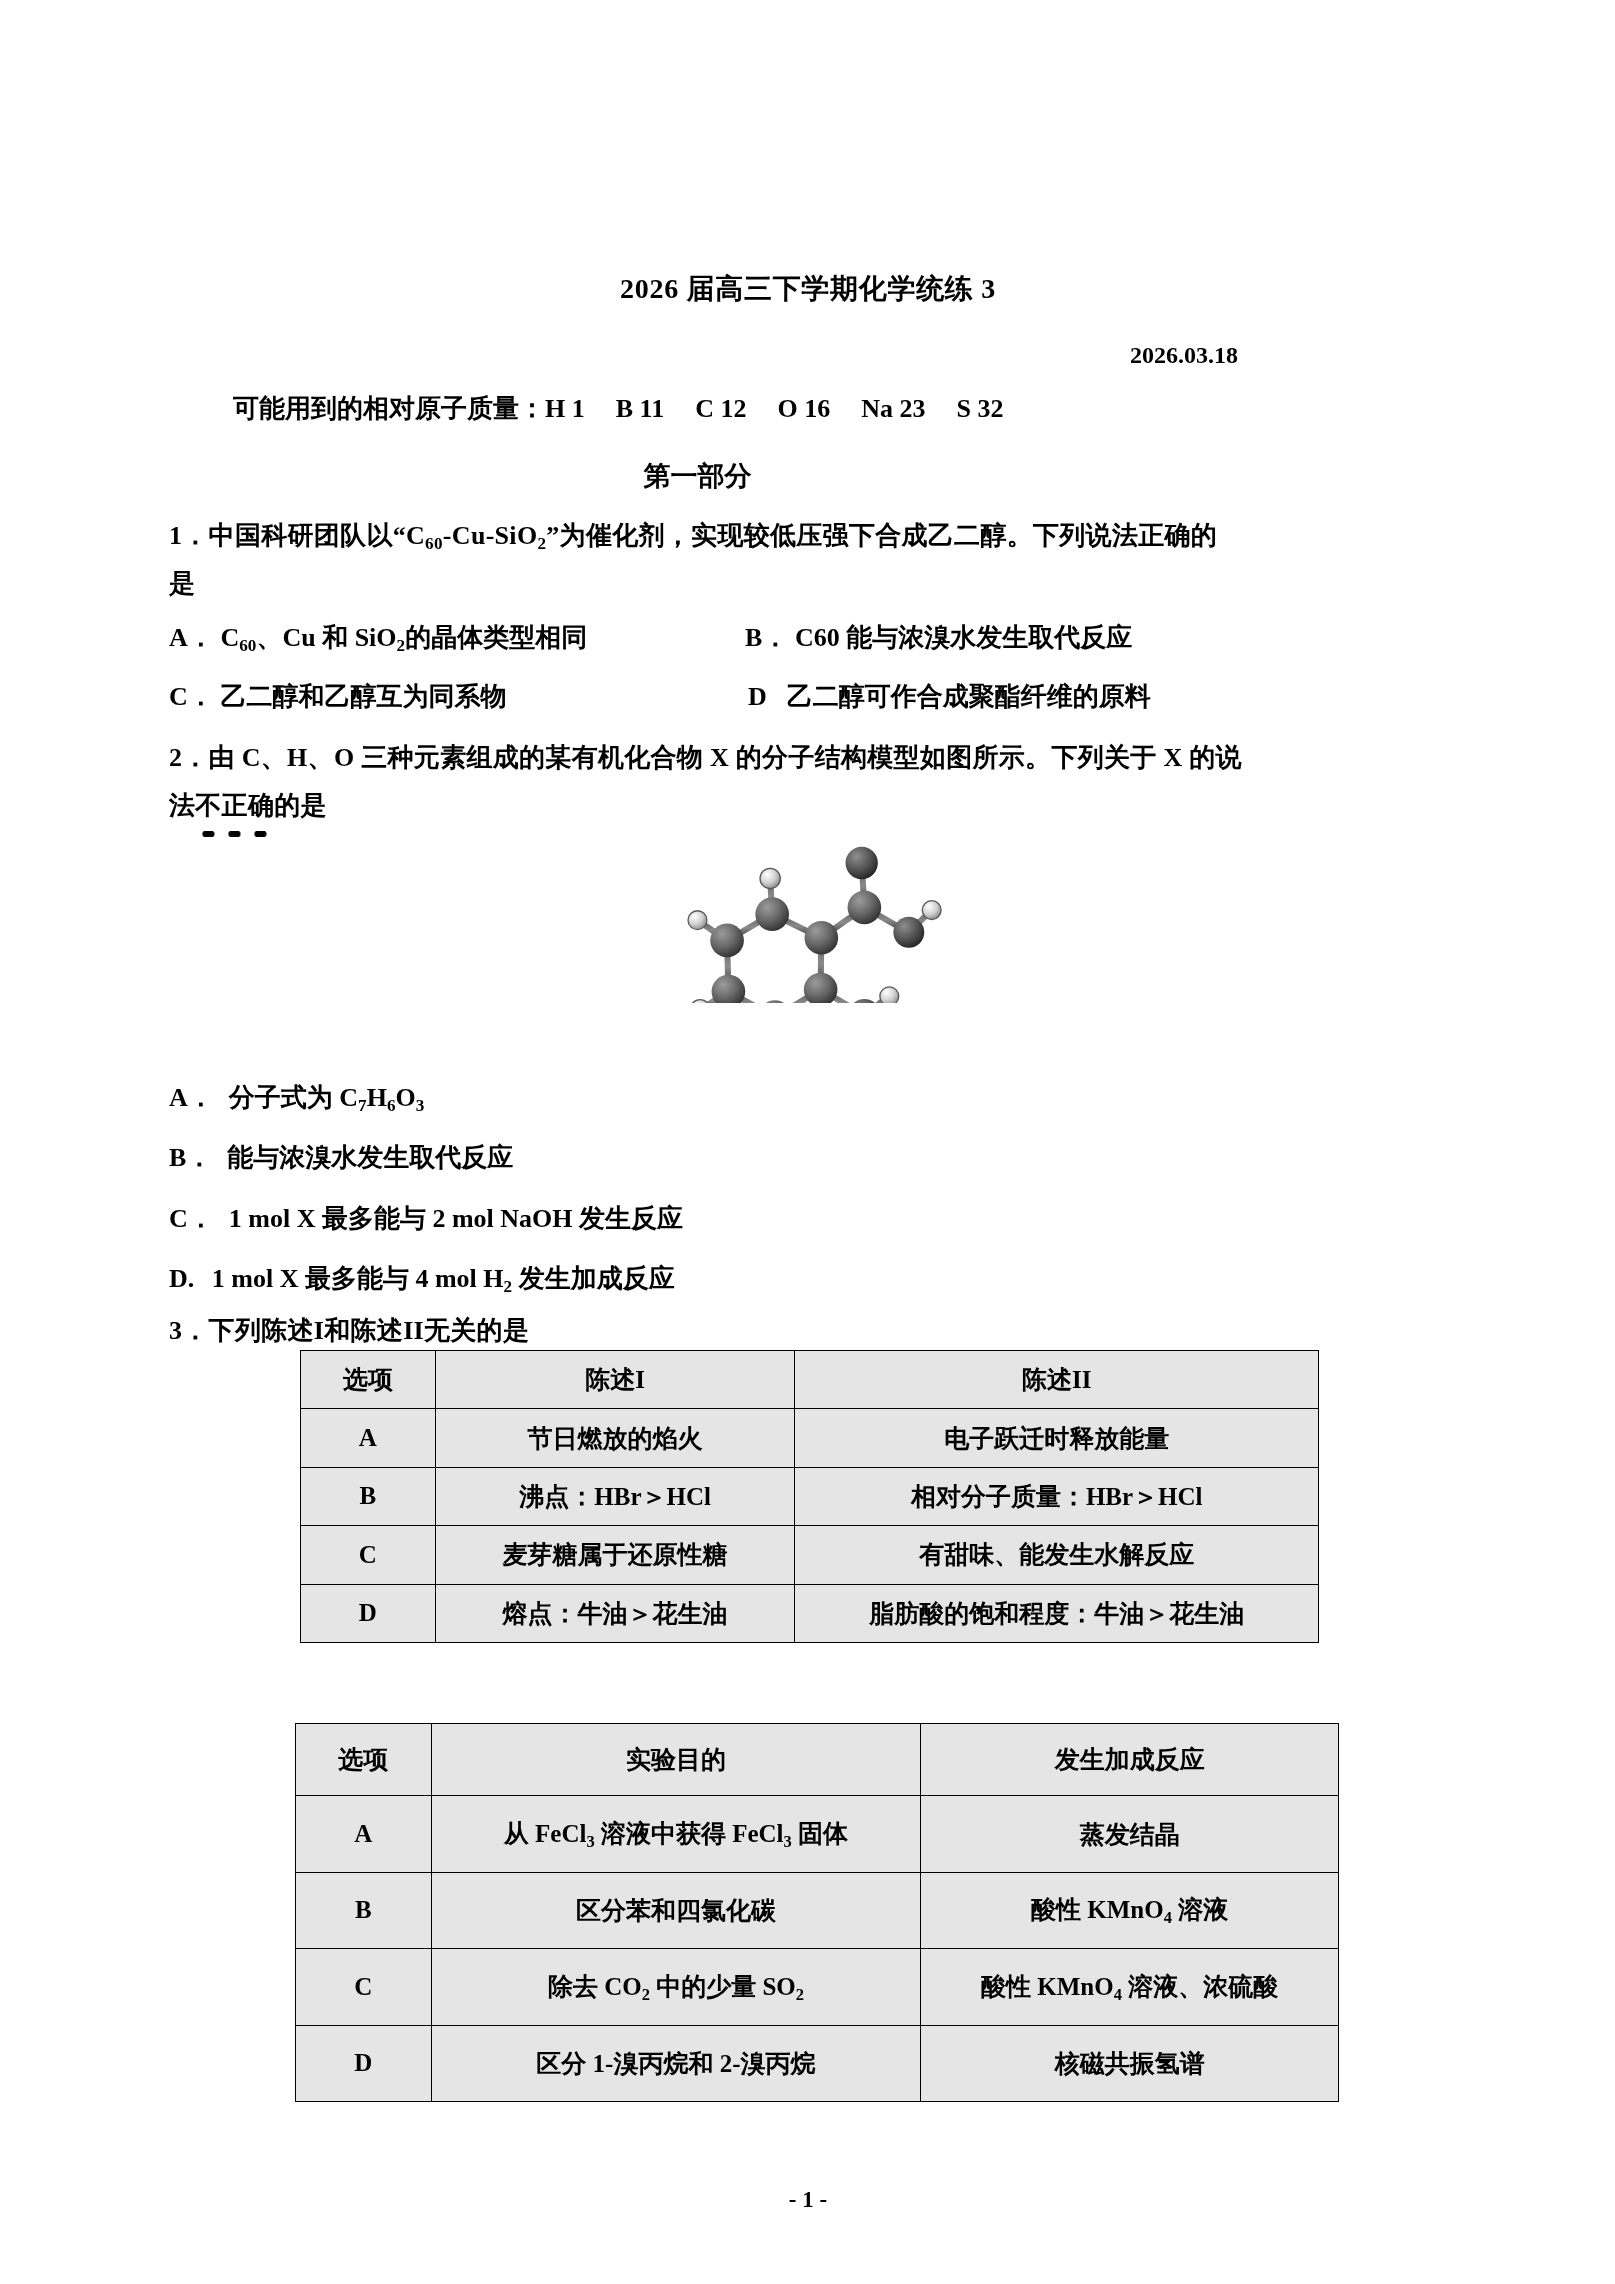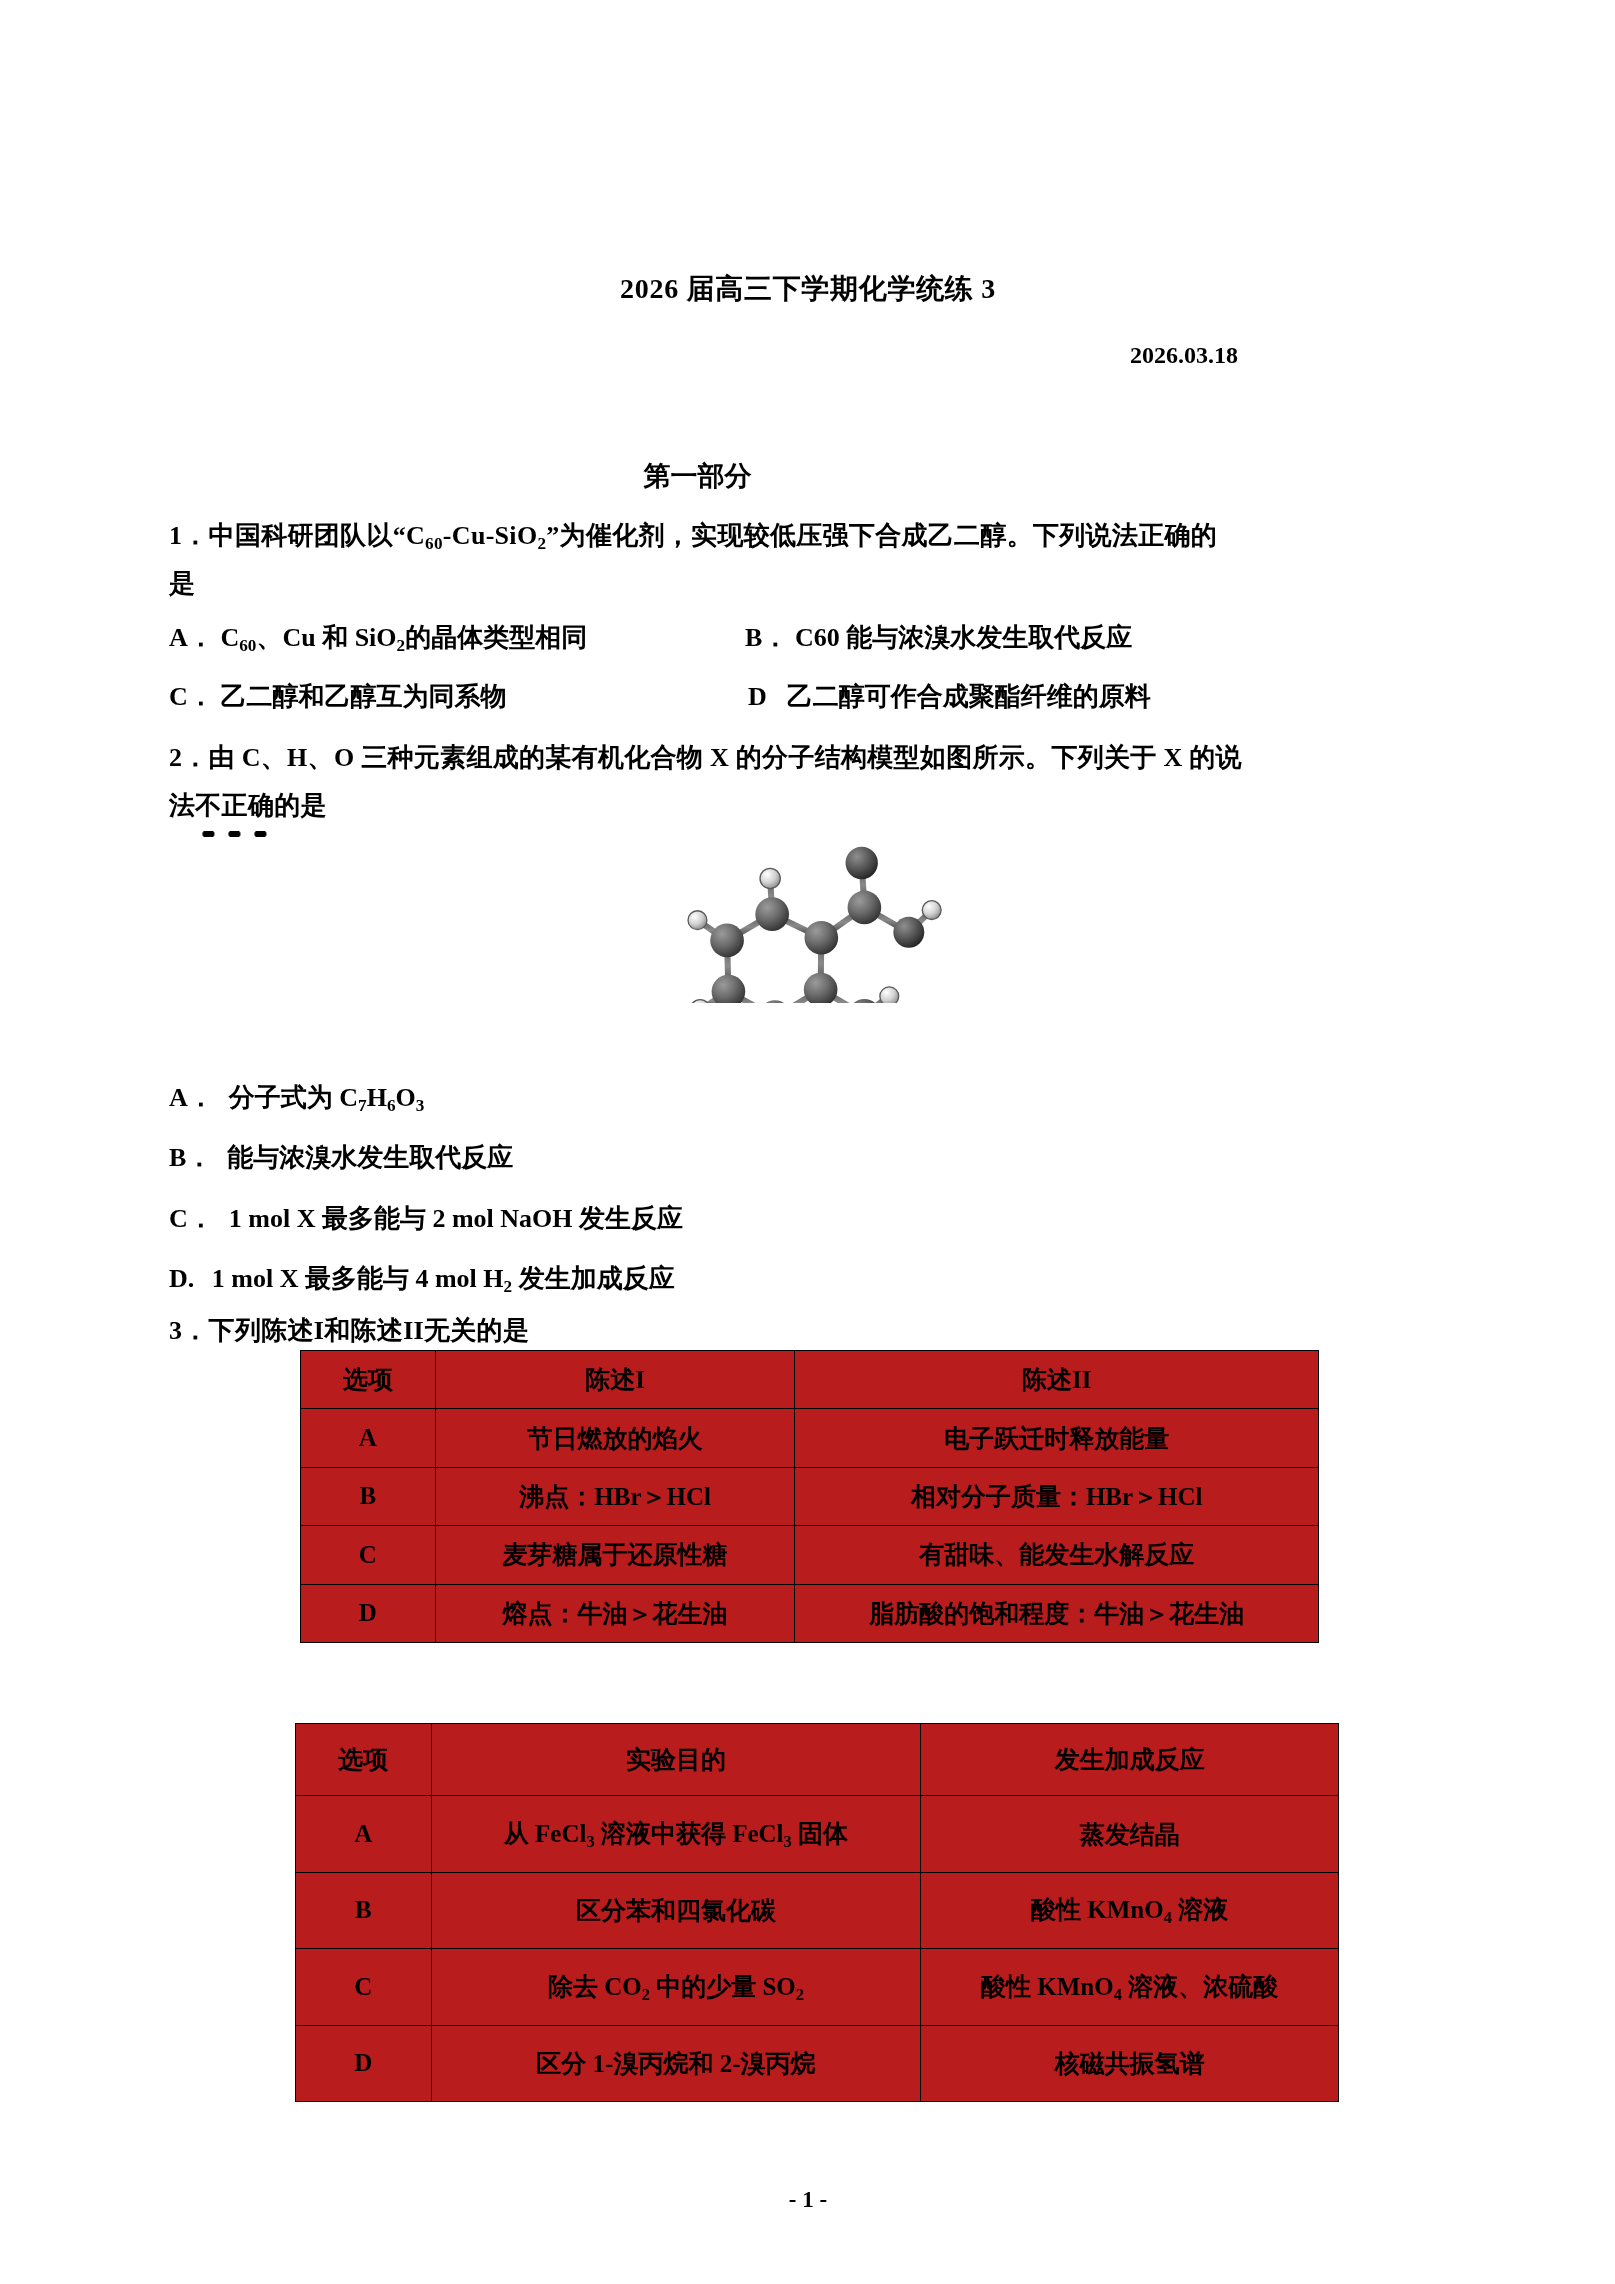--- a/index.html
+++ b/index.html
@@ -107,21 +107,21 @@
     height: 175px;
   }
   .molecule svg { display: block; }
 
   
   table.qtable {
     position: absolute;
     border-collapse: collapse;
     font-size: 25px;
     font-weight: bold;
-    background: #b91c1c;
+    background: #e5e5e5;
   }
   table.qtable td, table.qtable th {
     border: 1.3px solid #000;
     text-align: center;
     vertical-align: middle;
     padding: 6.7px 4px;
     font-weight: bold;
     white-space: nowrap;
   }
   table.qtable thead td { height: 44px; }
@@ -153,20 +153,23 @@
   }
 </style>
 </head>
 <body>
 
 <div class="page">
 
   <div class="doc-title">2026 届高三下学期化学统练 3</div>
   <div class="doc-date">2026.03.18</div>
 
+  <div class="atomic-masses">
+    <span>可能用到的相对原子质量：</span><span class="mass-item">H 1</span><span class="mass-item">B 11</span><span class="mass-item">C 12</span><span class="mass-item">O 16</span><span class="mass-item">Na 23</span><span class="mass-item">S 32</span>
+  </div>
 
   <div class="part-title">第一部分</div>
 
   <div class="q" style="left:169px; top:516px; width:1294px;">
     <span>1．</span><span>中国科研团队以“C</span><sub>60</sub><span>-Cu-SiO</span><sub>2</sub><span>”为催化剂，实现较低压强下合成乙二醇。下列说法正确的</span>
   </div>
   <div class="q" style="left:169px; top:564px;">是</div>
 
   <div class="opt-row" style="left:169px; top:620px;">
     <span class="opt-lab">A．</span><span>C</span><sub>60</sub><span>、Cu 和 SiO</span><sub>2</sub><span>的晶体类型相同</span>

